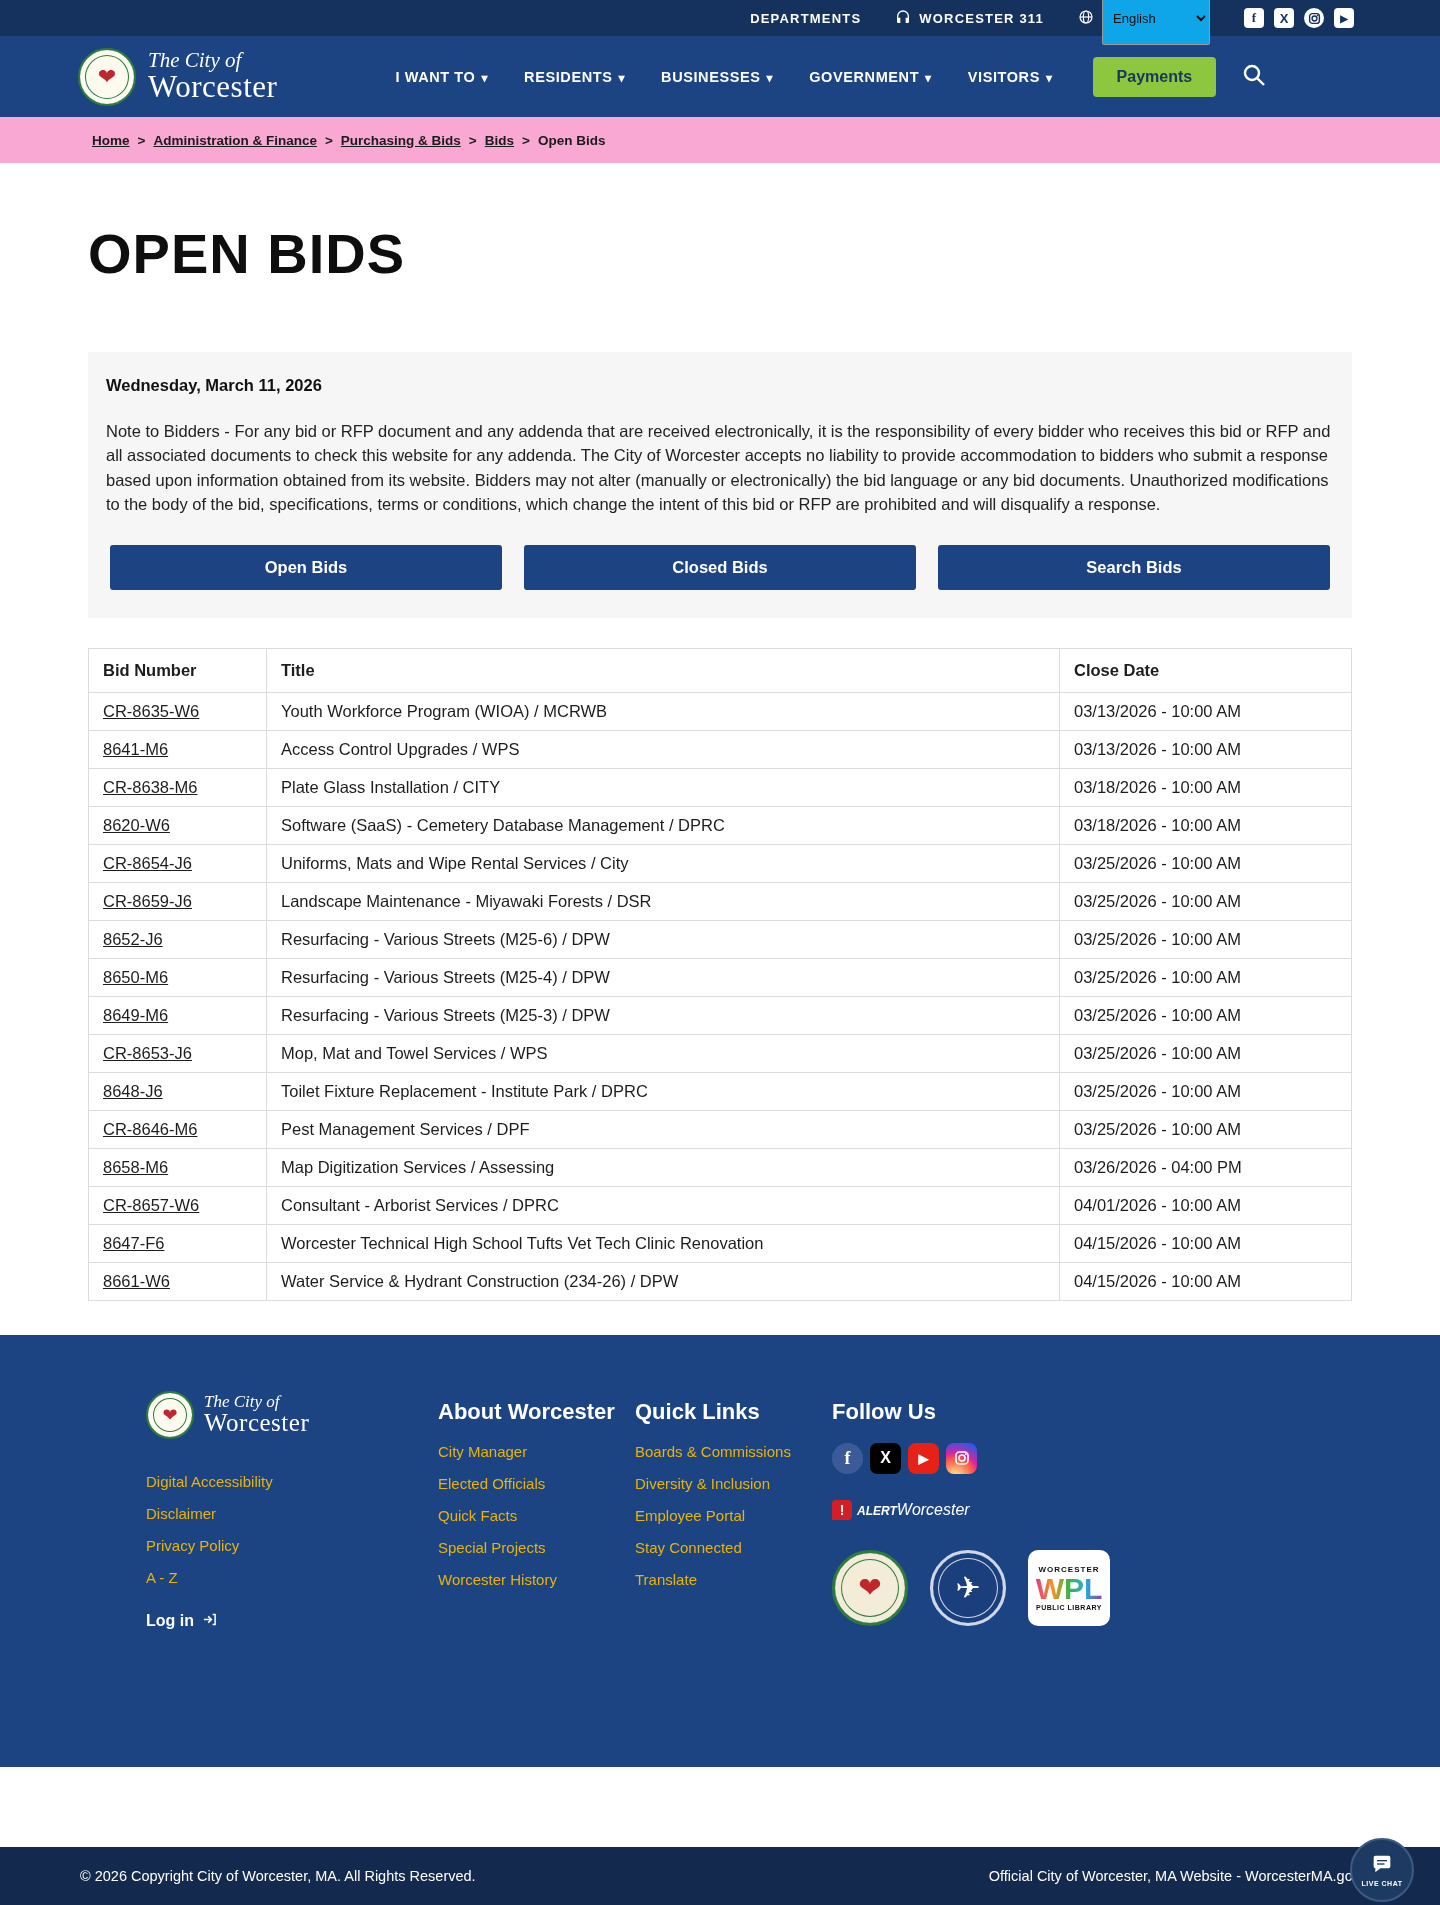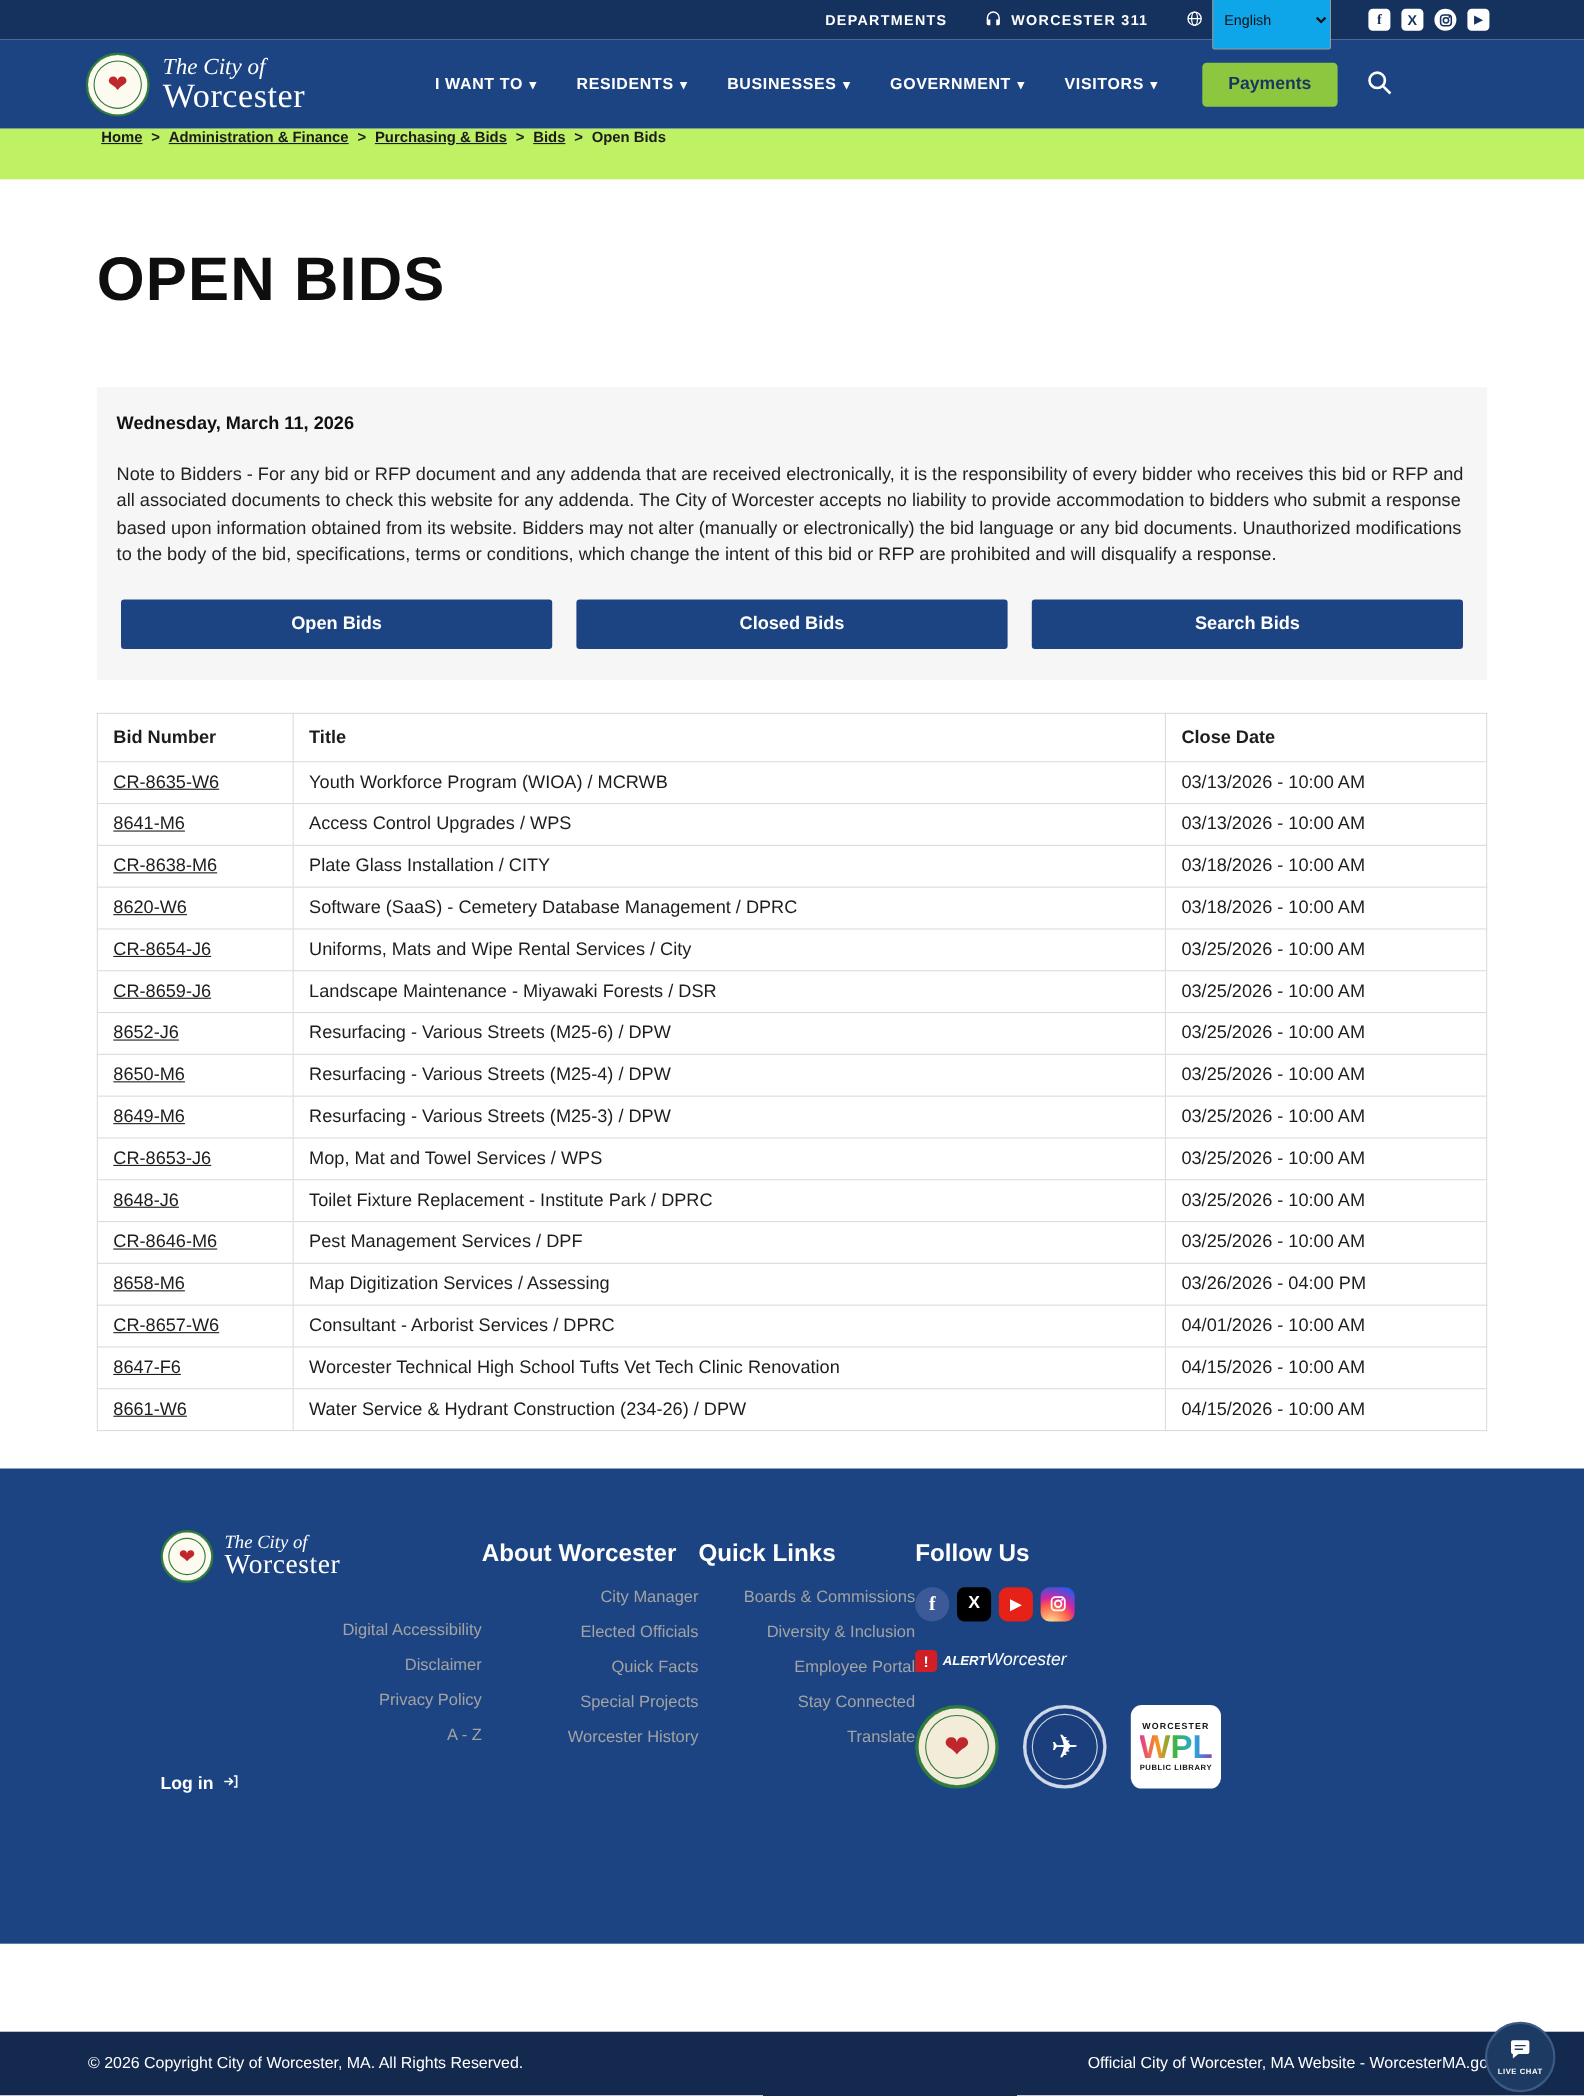--- a/index.html
+++ b/index.html
@@ -43,21 +43,21 @@
   .nav-item { color:#fff; font-size:14.5px; font-weight:bold; letter-spacing:0.6px; cursor:pointer; display:flex; align-items:flex-start; gap:6px; white-space:nowrap; }
   .caret::after { content:"▾"; font-size:12px; }
   .payments-btn {
     margin-left:40px; background:#8dc63f; color:#17375e; font-weight:bold; font-size:16px;
     border:none; padding:11px 24px; border-radius:4px; cursor:pointer;
   }
   .search-btn { margin-left:26px; background:none; border:none; cursor:pointer; display:flex; }
 
   
   .breadcrumb {
-    background:#bef264; height:46px; display:flex; align-items:flex-start; gap:8px;
+    background:#f9a8d4; height:46px; display:flex; align-items:center; gap:8px;
     padding:0 92px; font-size:13.5px; font-weight:bold; color:#1b1b1b;
   }
   .crumb { text-decoration:underline; cursor:pointer; }
   .crumb-sep { font-weight:bold; }
   .crumb-current { text-decoration:none; cursor:default; }
 
   
   .content { padding:0 88px; width:1440px; }
   .page-title {
     margin-top:58px; font-size:56px; font-weight:800; color:#0e0e0e; letter-spacing:1px;
@@ -87,21 +87,21 @@
   .footer-cols { display:flex; padding:0 0 0 146px; }
   .fcol-left { width:292px; }
   .fcol { width:197px; }
   .fcol-follow { width:auto; }
   .footer-logo { display:flex; align-items:center; gap:10px; cursor:pointer; margin-bottom:34px; }
   .footer-logo .seal { width:48px; height:48px; }
   .footer-logo .heart { font-size:18px; }
   .footer-logo .logo-text .l1 { font-size:17px; }
   .footer-logo .logo-text .l2 { font-size:25px; }
   .f-head { font-size:22px; font-weight:bold; margin-bottom:18px; padding-top:8px; }
-  .f-link { display:block; font-size:15px; color:#a3a3a3; text-decoration:none; margin-bottom:15px; cursor:pointer;text-align:right; }
+  .f-link { display:block; font-size:15px; color:#eab308; text-decoration:none; margin-bottom:15px; cursor:pointer; }
   .f-text { display:block; font-size:15px; color:#fff; margin-bottom:15px; }
   .login-link { display:flex; align-items:center; gap:8px; font-size:16px; font-weight:bold; margin-top:26px; cursor:pointer; }
 
   .follow-icons { display:flex; gap:7px; align-items:center; }
   .sicon { width:31px; height:31px; display:flex; align-items:center; justify-content:center; color:#fff; font-weight:bold; cursor:pointer; }
   .sicon-fb { background:#3d5a98; border-radius:50%; font-size:18px; font-family:"Liberation Serif",serif; }
   .sicon-x { background:#000; border-radius:7px; font-size:16px; }
   .sicon-yt { background:#e62117; border-radius:8px; font-size:13px; }
   .sicon-ig { background:radial-gradient(circle at 30% 110%, #fdf497 0%, #fd5949 45%, #d6249f 60%, #285AEB 90%); border-radius:8px; }
 

